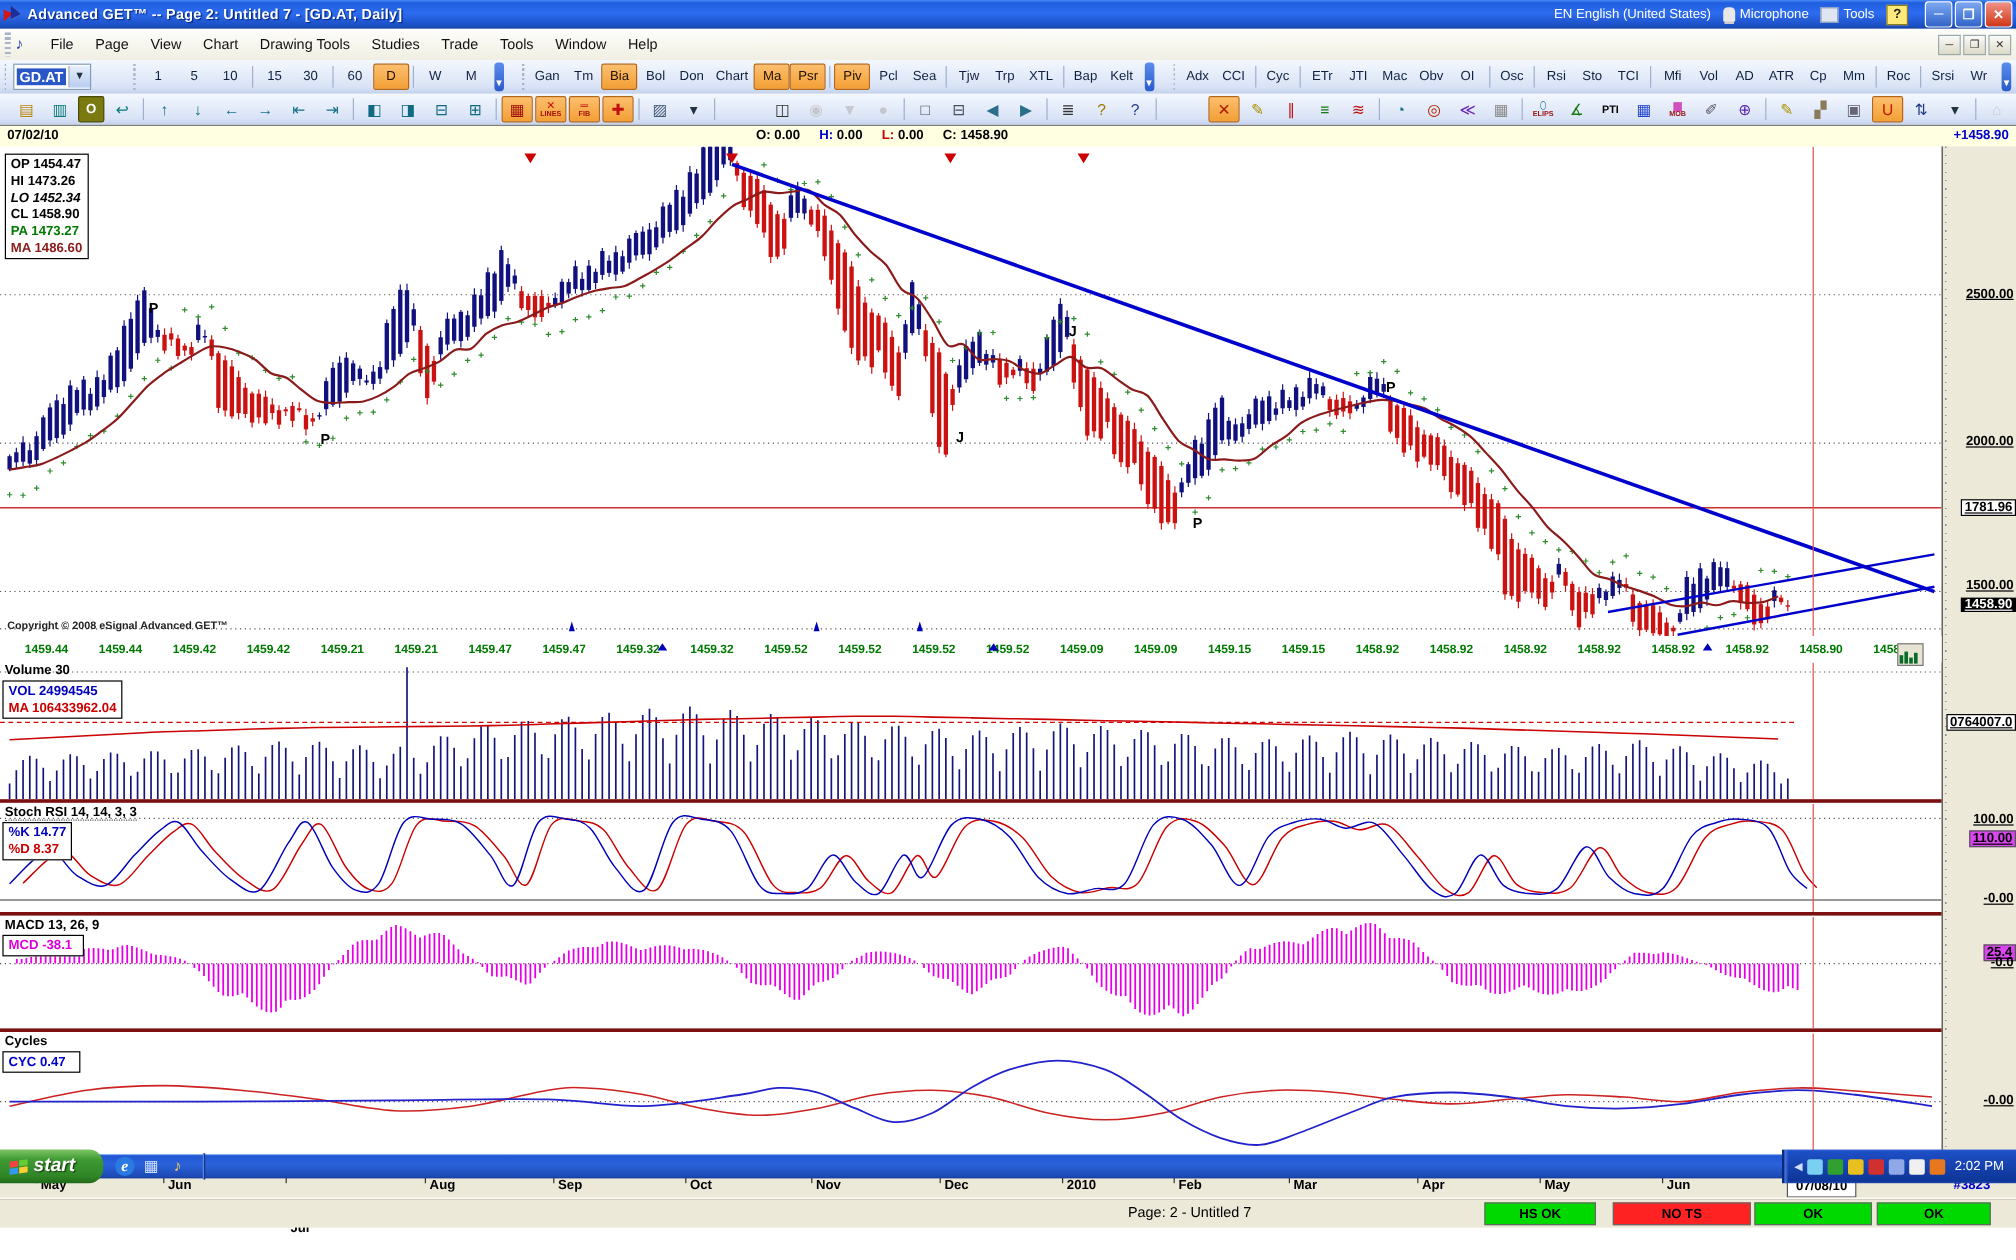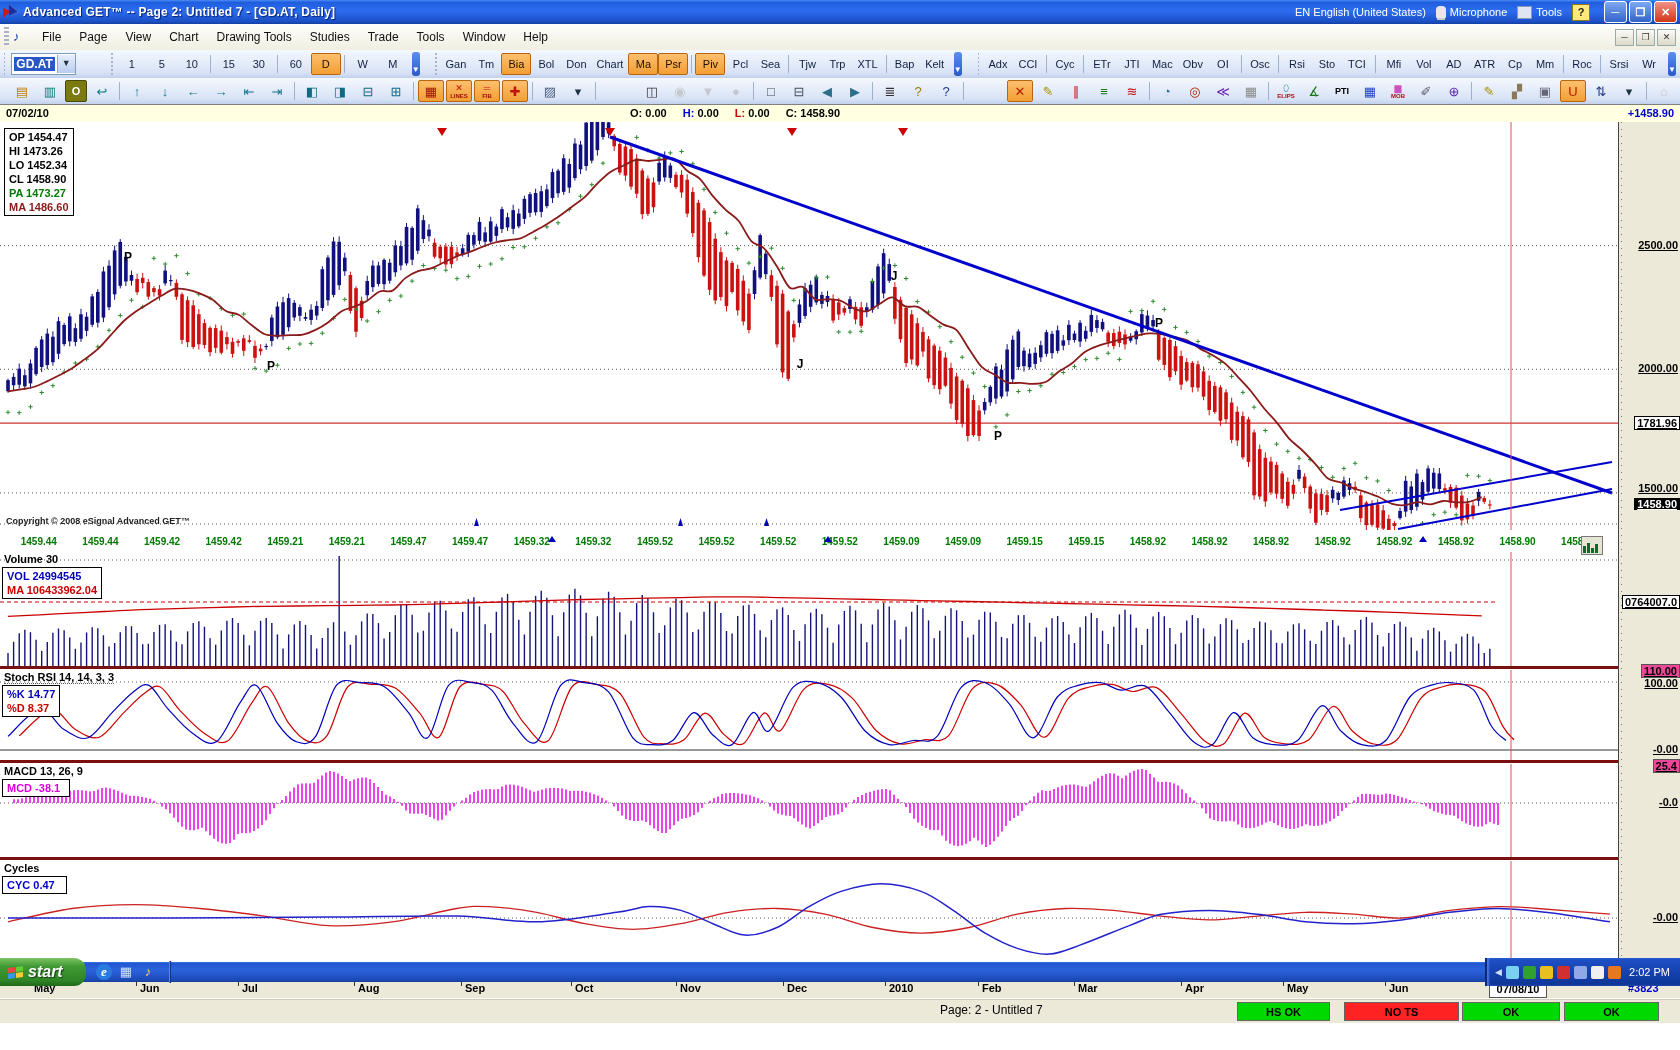--- a/index.html
+++ b/index.html
@@ -63,21 +63,21 @@
   .quotebar .chg{position:absolute;right:6px;top:2px;color:#0000cc;}
   
   #workspace{position:absolute;left:0;top:122px;width:1680px;height:876px;background:#fff;}
   .panel{position:absolute;left:0;overflow:hidden;}
   .axiscol{position:absolute;left:1618px;top:0;width:62px;height:876px;background:#ece9d8;border-left:1px solid #444;}
   .axiscol:before{content:"";position:absolute;left:2px;top:0;bottom:0;width:1px;
     background:repeating-linear-gradient(180deg,#777 0 1px,transparent 1px 7px);}
   .axlabel{position:absolute;right:3px;font-size:11px;font-weight:bold;color:#000;white-space:nowrap;text-decoration:underline;}
   .axlabel.white{background:#fff;border:1px solid #000;padding:0 2px;right:1px;}
   .axlabel.black{background:#000;color:#fff;padding:0 3px;right:1px;}
-  .axlabel.cream{background:#ec4899;border:1px solid #555;padding:0 2px;right:1px;}
+  .axlabel.cream{background:#d946ef;border:1px solid #555;padding:0 2px;right:1px;margin-top:28px;}
   .sep-maroon{position:absolute;left:0;width:1618px;height:3px;background:#7b1010;}
   .legendtitle{position:absolute;font-size:11px;font-weight:bold;color:#000;background:transparent;}
   .legendbox{position:absolute;border:1px solid #000;background:#fff;padding:1px 4px;font-size:11px;font-weight:bold;line-height:14px;}
   .legendbox div{white-space:nowrap;}
   .numrow{position:absolute;left:0;top:408px;width:1618px;height:22px;background:#fff;}
   .numrow span{position:absolute;top:6px;font-size:10px;font-weight:bold;color:#007a00;transform:translateX(-50%);}
   .numtri{position:absolute;top:0;width:0;height:0;border-left:4px solid transparent;border-right:4px solid transparent;border-bottom:6px solid #0000bb;transform:translateX(-50%);}
   .minichart{position:absolute;right:4px;top:3px;width:18px;height:15px;border:1px solid #777;background:#e8e4d4;
      display:flex;align-items:flex-end;gap:1px;padding:1px;}
   .minichart i{display:block;width:3px;background:#0a6a2a;}
@@ -926,21 +926,21 @@
           <path d="M792,6 l5,0 l-5,8 l-5,-8 z" fill="#cc0000"></path>
           <path d="M903,6 l5,0 l-5,8 l-5,-8 z" fill="#cc0000"></path>
           <path d="M474,404 l5,0 l-2.5,-8 l-2.5,8 z" fill="#0000bb"></path>
           <path d="M678,404 l5,0 l-2.5,-8 l-2.5,8 z" fill="#0000bb"></path>
           <path d="M764,404 l5,0 l-2.5,-8 l-2.5,8 z" fill="#0000bb"></path>
           <line x1="1511" y1="0" x2="1511" y2="408" stroke="#e05050" stroke-width="1"></line>
         </svg>
         <div class="legendbox" style="left: 4px; top: 6px;">
           <div style="color: rgb(0, 0, 0);">OP  1454.47</div>
           <div style="color: rgb(0, 0, 0);">HI  1473.26</div>
-          <div style="color: rgb(0, 0, 0);">LO  1452.34</div>
+          <div style="color: rgb(0, 0, 0); font-style: italic;">LO  1452.34</div>
           <div style="color: rgb(0, 0, 0);">CL  1458.90</div>
           <div style="color: rgb(0, 122, 0);">PA  1473.27</div>
           <div style="color: rgb(139, 26, 26);">MA  1486.60</div>
         </div>
         <span class="pjlabel" style="left: 128px; top: 135px;">P</span>
         <span class="pjlabel" style="left: 271px; top: 244px;">P</span>
         <span class="pjlabel" style="left: 800px; top: 242px;">J</span>
         <span class="pjlabel" style="left: 894px; top: 154px;">J</span>
         <span class="pjlabel" style="left: 998px; top: 314px;">P</span>
         <span class="pjlabel" style="left: 1159px; top: 201px;">P</span>
@@ -1668,21 +1668,21 @@
         <div class="legendbox" style="left: 2px; top: 15px; min-width: 55px;">
           <div style="color: rgb(0, 0, 204);">CYC 0.47</div>
         </div>
       </div>
       <div class="monthsrow">
         <span class="mtick" style="left: 30px;"></span>
         <span class="mlabel" style="left: 34px;">May</span>
         <span class="mtick" style="left: 136px;"></span>
         <span class="mlabel" style="left: 140px;">Jun</span>
         <span class="mtick" style="left: 238px;"></span>
-        <span class="mlabel" style="left: 242px;">Jul</span>
+        <span class="mlabel" style="left: 242px; margin-top: 36px;">Jul</span>
         <span class="mtick" style="left: 354px;"></span>
         <span class="mlabel" style="left: 358px;">Aug</span>
         <span class="mtick" style="left: 461px;"></span>
         <span class="mlabel" style="left: 465px;">Sep</span>
         <span class="mtick" style="left: 571px;"></span>
         <span class="mlabel" style="left: 575px;">Oct</span>
         <span class="mtick" style="left: 676px;"></span>
         <span class="mlabel" style="left: 680px;">Nov</span>
         <span class="mtick" style="left: 783px;"></span>
         <span class="mlabel" style="left: 787px;">Dec</span>

